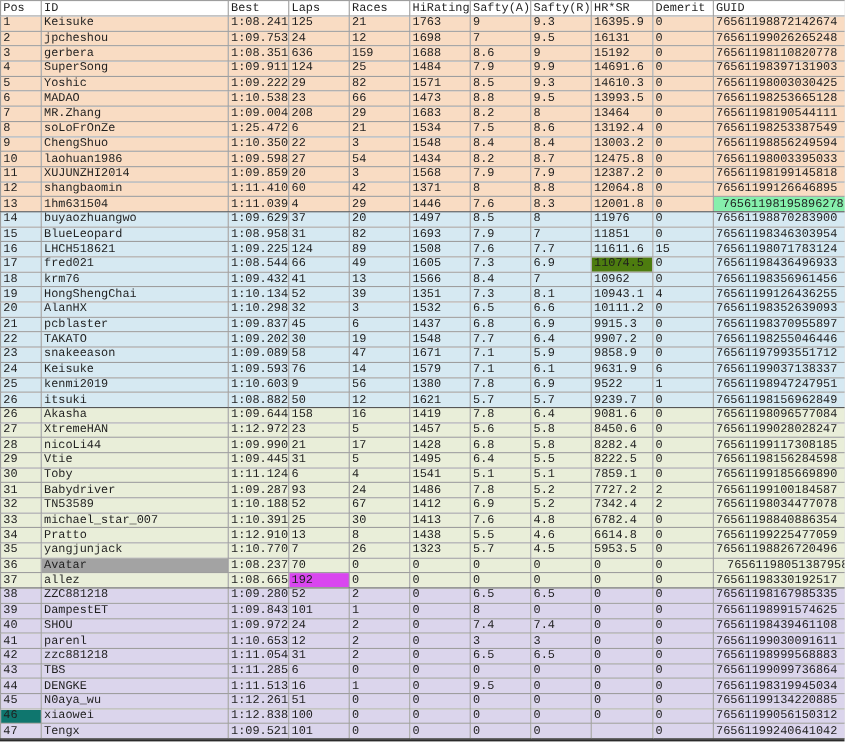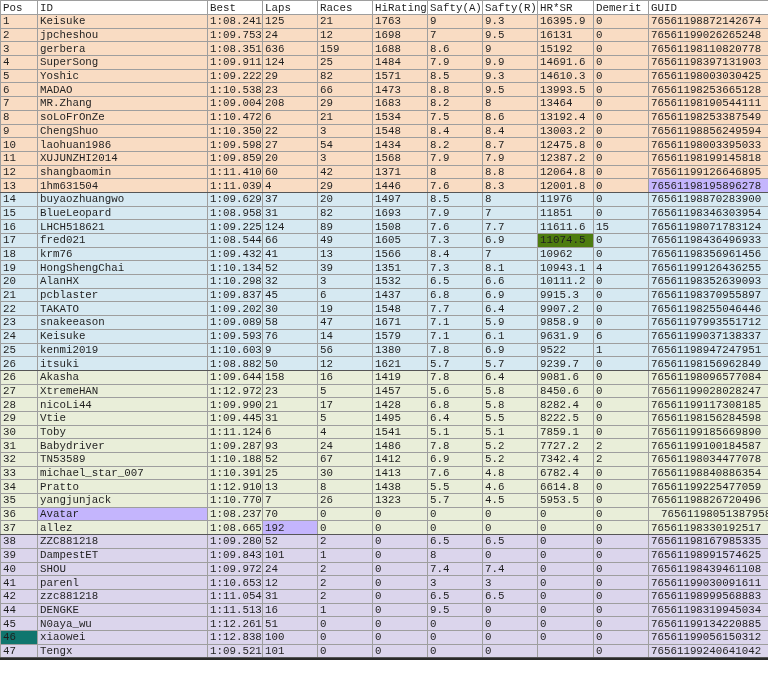--- a/index.html
+++ b/index.html
@@ -148,21 +148,21 @@
           <td class="col-hirating" style="background: rgb(249, 220, 195);">1683</td>
           <td class="col-saftya" style="background: rgb(249, 220, 195);">8.2</td>
           <td class="col-saftyr" style="background: rgb(249, 220, 195);">8</td>
           <td class="col-hrsr" style="background: rgb(249, 220, 195);">13464</td>
           <td class="col-demerit" style="background: rgb(249, 220, 195);">0</td>
           <td class="col-guid" style="background: rgb(249, 220, 195);">76561198190544111</td>
         </tr>
         <tr>
           <td class="col-pos" style="background: rgb(249, 220, 195);">8</td>
           <td class="col-id" style="background: rgb(249, 220, 195);">soLoFrOnZe</td>
-          <td class="col-best" style="background: rgb(249, 220, 195);">1:10.472</td>
+          <td class="col-best" style="background: rgb(249, 220, 195);">1:25.472</td>
           <td class="col-laps" style="background: rgb(249, 220, 195);">6</td>
           <td class="col-races" style="background: rgb(249, 220, 195);">21</td>
           <td class="col-hirating" style="background: rgb(249, 220, 195);">1534</td>
           <td class="col-saftya" style="background: rgb(249, 220, 195);">7.5</td>
           <td class="col-saftyr" style="background: rgb(249, 220, 195);">8.6</td>
           <td class="col-hrsr" style="background: rgb(249, 220, 195);">13192.4</td>
           <td class="col-demerit" style="background: rgb(249, 220, 195);">0</td>
           <td class="col-guid" style="background: rgb(249, 220, 195);">76561198253387549</td>
         </tr>
         <tr>
@@ -221,21 +221,21 @@
           <td class="col-pos" style="background: rgb(249, 220, 195);">13</td>
           <td class="col-id" style="background: rgb(249, 220, 195);">1hm631504</td>
           <td class="col-best" style="background: rgb(249, 220, 195);">1:11.039</td>
           <td class="col-laps" style="background: rgb(249, 220, 195);">4</td>
           <td class="col-races" style="background: rgb(249, 220, 195);">29</td>
           <td class="col-hirating" style="background: rgb(249, 220, 195);">1446</td>
           <td class="col-saftya" style="background: rgb(249, 220, 195);">7.6</td>
           <td class="col-saftyr" style="background: rgb(249, 220, 195);">8.3</td>
           <td class="col-hrsr" style="background: rgb(249, 220, 195);">12001.8</td>
           <td class="col-demerit" style="background: rgb(249, 220, 195);">0</td>
-          <td class="col-guid" style="background: #c4b5fd;">76561198195896278</td>
+          <td class="col-guid" style="background: #86efac; text-align: right;">76561198195896278</td>
         </tr>
         <tr>
           <td class="col-pos" style="background: rgb(214, 233, 242);">14</td>
           <td class="col-id" style="background: rgb(214, 233, 242);">buyaozhuangwo</td>
           <td class="col-best" style="background: rgb(214, 233, 242);">1:09.629</td>
           <td class="col-laps" style="background: rgb(214, 233, 242);">37</td>
           <td class="col-races" style="background: rgb(214, 233, 242);">20</td>
           <td class="col-hirating" style="background: rgb(214, 233, 242);">1497</td>
           <td class="col-saftya" style="background: rgb(214, 233, 242);">8.5</td>
           <td class="col-saftyr" style="background: rgb(214, 233, 242);">8</td>
@@ -524,36 +524,36 @@
           <td class="col-races" style="background: rgb(233, 238, 217);">26</td>
           <td class="col-hirating" style="background: rgb(233, 238, 217);">1323</td>
           <td class="col-saftya" style="background: rgb(233, 238, 217);">5.7</td>
           <td class="col-saftyr" style="background: rgb(233, 238, 217);">4.5</td>
           <td class="col-hrsr" style="background: rgb(233, 238, 217);">5953.5</td>
           <td class="col-demerit" style="background: rgb(233, 238, 217);">0</td>
           <td class="col-guid" style="background: rgb(233, 238, 217);">76561198826720496</td>
         </tr>
         <tr>
           <td class="col-pos" style="background: rgb(233, 238, 217);">36</td>
-          <td class="col-id" style="background: #c4b5fd;">Avatar</td>
+          <td class="col-id" style="background: #a3a3a3;">Avatar</td>
           <td class="col-best" style="background: rgb(233, 238, 217);">1:08.237</td>
           <td class="col-laps" style="background: rgb(233, 238, 217);">70</td>
           <td class="col-races" style="background: rgb(233, 238, 217);">0</td>
           <td class="col-hirating" style="background: rgb(233, 238, 217);">0</td>
           <td class="col-saftya" style="background: rgb(233, 238, 217);">0</td>
           <td class="col-saftyr" style="background: rgb(233, 238, 217);">0</td>
           <td class="col-hrsr" style="background: rgb(233, 238, 217);">0</td>
           <td class="col-demerit" style="background: rgb(233, 238, 217);">0</td>
           <td class="col-guid" style="background: rgb(233, 238, 217); padding-left: 12px;">76561198051387958</td>
         </tr>
         <tr class="band-end">
           <td class="col-pos" style="background: rgb(233, 238, 217);">37</td>
           <td class="col-id" style="background: rgb(233, 238, 217);">allez</td>
           <td class="col-best" style="background: rgb(233, 238, 217);">1:08.665</td>
-          <td class="col-laps" style="background: #c4b5fd;">192</td>
+          <td class="col-laps" style="background: #d946ef;">192</td>
           <td class="col-races" style="background: rgb(233, 238, 217);">0</td>
           <td class="col-hirating" style="background: rgb(233, 238, 217);">0</td>
           <td class="col-saftya" style="background: rgb(233, 238, 217);">0</td>
           <td class="col-saftyr" style="background: rgb(233, 238, 217);">0</td>
           <td class="col-hrsr" style="background: rgb(233, 238, 217);">0</td>
           <td class="col-demerit" style="background: rgb(233, 238, 217);">0</td>
           <td class="col-guid" style="background: rgb(233, 238, 217);">76561198330192517</td>
         </tr>
         <tr>
           <td class="col-pos" style="background: rgb(219, 213, 236);">38</td>
@@ -612,20 +612,33 @@
           <td class="col-id" style="background: rgb(219, 213, 236);">zzc881218</td>
           <td class="col-best" style="background: rgb(219, 213, 236);">1:11.054</td>
           <td class="col-laps" style="background: rgb(219, 213, 236);">31</td>
           <td class="col-races" style="background: rgb(219, 213, 236);">2</td>
           <td class="col-hirating" style="background: rgb(219, 213, 236);">0</td>
           <td class="col-saftya" style="background: rgb(219, 213, 236);">6.5</td>
           <td class="col-saftyr" style="background: rgb(219, 213, 236);">6.5</td>
           <td class="col-hrsr" style="background: rgb(219, 213, 236);">0</td>
           <td class="col-demerit" style="background: rgb(219, 213, 236);">0</td>
           <td class="col-guid" style="background: rgb(219, 213, 236);">76561198999568883</td>
+        </tr>
+        <tr>
+          <td class="col-pos" style="background: rgb(219, 213, 236);">43</td>
+          <td class="col-id" style="background: rgb(219, 213, 236);">TBS</td>
+          <td class="col-best" style="background: rgb(219, 213, 236);">1:11.285</td>
+          <td class="col-laps" style="background: rgb(219, 213, 236);">6</td>
+          <td class="col-races" style="background: rgb(219, 213, 236);">0</td>
+          <td class="col-hirating" style="background: rgb(219, 213, 236);">0</td>
+          <td class="col-saftya" style="background: rgb(219, 213, 236);">0</td>
+          <td class="col-saftyr" style="background: rgb(219, 213, 236);">0</td>
+          <td class="col-hrsr" style="background: rgb(219, 213, 236);">0</td>
+          <td class="col-demerit" style="background: rgb(219, 213, 236);">0</td>
+          <td class="col-guid" style="background: rgb(219, 213, 236);">76561199099736864</td>
         </tr>
         <tr>
           <td class="col-pos" style="background: rgb(219, 213, 236);">44</td>
           <td class="col-id" style="background: rgb(219, 213, 236);">DENGKE</td>
           <td class="col-best" style="background: rgb(219, 213, 236);">1:11.513</td>
           <td class="col-laps" style="background: rgb(219, 213, 236);">16</td>
           <td class="col-races" style="background: rgb(219, 213, 236);">1</td>
           <td class="col-hirating" style="background: rgb(219, 213, 236);">0</td>
           <td class="col-saftya" style="background: rgb(219, 213, 236);">9.5</td>
           <td class="col-saftyr" style="background: rgb(219, 213, 236);">0</td>

